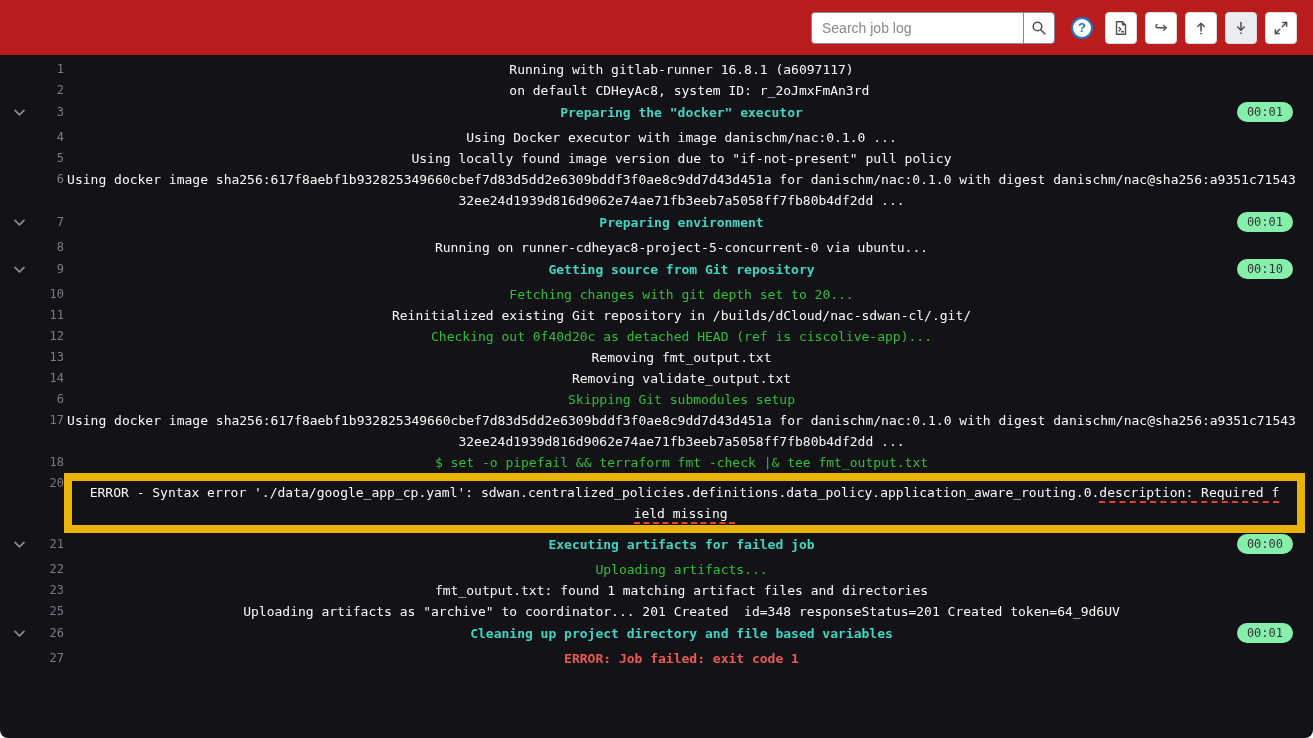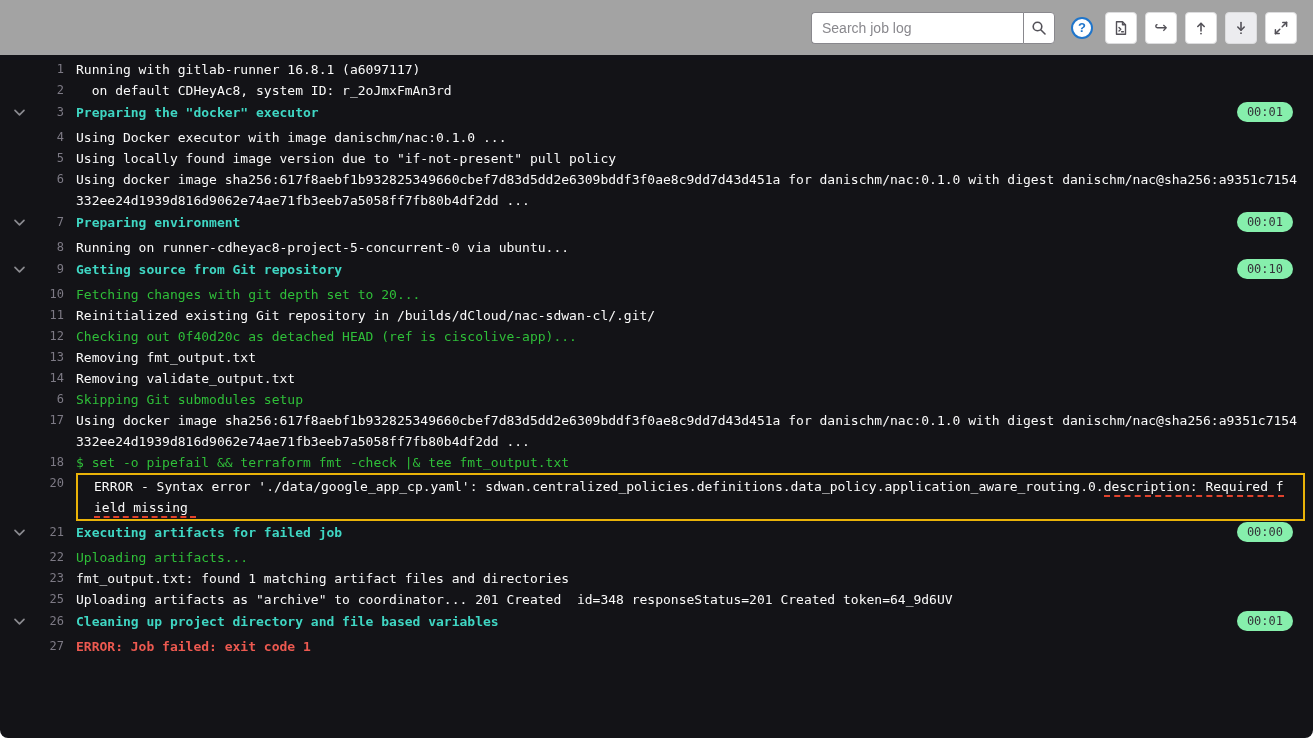--- a/index.html
+++ b/index.html
@@ -1,40 +1,40 @@
 <!DOCTYPE html>
 <html><head>
 <meta charset="utf-8">
 <style>
   html,body{margin:0;padding:0;background:#ffffff;width:1313px;font-family:"Liberation Sans",sans-serif;}
   *{box-sizing:border-box;}
 
   
-  .toolbar{height:55px;background:#a3a3a3;display:flex;align-items:center;justify-content:flex-end;padding:0 16px;gap:8px;}
+  .toolbar{height:55px;background:#b91c1c;display:flex;align-items:center;justify-content:flex-end;padding:0 16px;gap:8px;}
   .search-group{display:flex;height:32px;margin-right:4px;}
   .search-group input{width:212px;height:32px;border:1px solid #89888d;border-right:none;border-radius:4px 0 0 4px;padding:0 10px;font-size:14px;color:#333238;outline:none;font-family:"Liberation Sans",sans-serif;}
   .search-group input::placeholder{color:#89888d;}
   .search-btn{width:32px;height:32px;border:1px solid #89888d;border-radius:0 4px 4px 0;background:#fff;display:flex;align-items:center;justify-content:center;cursor:pointer;padding:0;}
   .help-btn{width:22px;height:22px;border:2px solid #1f75cb;border-radius:50%;background:#fff;color:#1f75cb;font-weight:bold;font-size:13px;line-height:18px;text-align:center;cursor:pointer;padding:0;margin:0 4px;}
   .icon-btn{width:32px;height:32px;border:1px solid #dcdcde;border-radius:4px;background:#fff;display:flex;align-items:center;justify-content:center;cursor:pointer;padding:0;color:#535158;}
   .icon-btn.active{background:#ececef;}
   .icon-btn svg,.search-btn svg{display:block;}
   .glyph{font-size:16px;line-height:16px;color:#535158;font-family:"DejaVu Sans",sans-serif;}
 
   
   .log{background:#131317;min-height:683px;padding:4px 0 12px 0;border-radius:0 0 8px 8px;font-family:"DejaVu Sans Mono","Liberation Mono",monospace;font-size:13px;color:#fafafa;}
   .log-line{display:flex;align-items:flex-start;position:relative;padding-right:14px;line-height:21px;}
   .chev{flex:0 0 38px;display:flex;justify-content:center;align-items:center;height:21px;cursor:pointer;}
   .lnum{flex:0 0 26px;text-align:right;color:#7d7a85;font-size:12px;line-height:21px;text-decoration:none;cursor:pointer;}
-  .ltext{flex:1;margin-left:12px;white-space:pre-wrap;word-break:break-all;color:#fafafa;}
+  .ltext{flex:1;white-space:pre-wrap;word-break:break-all;color:#fafafa;text-align:center;}
   .log-line.section{margin:1px 0 4px 0;}
   .section .ltext{color:#3fd6c3;font-weight:bold;}
   .ltext.green{color:#2fbf39;}
   .ltext.red{color:#ec5950;font-weight:bold;}
-  .boxed .ltext{border:2px solid #eab308;padding:1px 16px;margin-right:-6px;}
+  .boxed .ltext{border:8px solid #eab308;padding:1px 16px;margin-right:-6px;}
   .u-red{border-bottom:2px dashed #e0422d;padding-bottom:1px;}
   .duration{position:absolute;right:20px;top:0;height:20px;line-height:20px;padding:0 10px;border-radius:10px;background:#86efac;color:#333238;font-size:12px;font-family:"DejaVu Sans Mono","Liberation Mono",monospace;z-index:2;}
 </style>
 </head>
 <body>
 
 <div class="toolbar">
   <div class="search-group">
     <input type="text" placeholder="Search job log" style="">
     <button class="search-btn">

